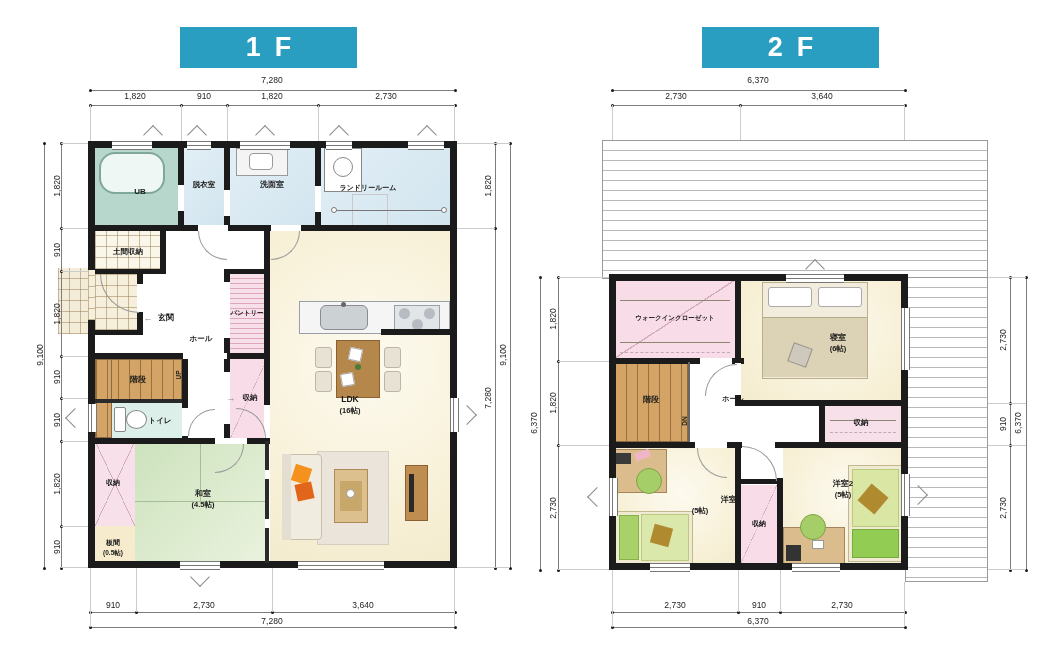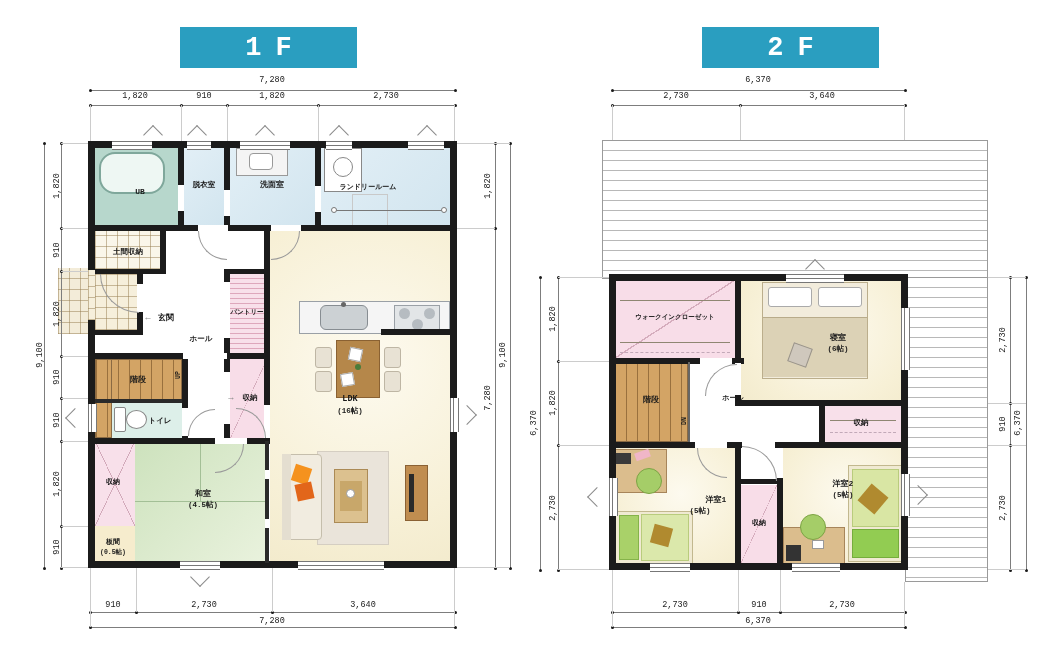--- a/index.html
+++ b/index.html
@@ -1,17 +1,17 @@
 <!DOCTYPE html>
 <html><head>
 <meta charset="utf-8">
 <style>
   html,body{margin:0;padding:0;background:#fff}
   .canvas{position:relative;width:1040px;height:648px;background:#fff;overflow:hidden;
-          font-family:Liberation Mono, monospace}
+          font-family:Liberation Sans, sans-serif}
   .ftitle{position:absolute;background:#2a9ec0;color:#fff;font-weight:bold;font-size:27px;
           letter-spacing:14px;display:flex;align-items:center;justify-content:center;padding-left:14px}
   .w{position:absolute;background:#1b1b1b}
   .w2{position:absolute;background:#2a2a2a}
   .gap{position:absolute;background:#fff}
   .room{position:absolute}
   .lab{position:absolute;transform:translate(-50%,-50%);font-size:8px;font-weight:bold;color:#1a1a1a;
        white-space:nowrap;line-height:1.1;text-align:center}
   .labv{position:absolute;transform:translate(-50%,-50%) rotate(-90deg);font-size:6.5px;font-weight:bold;color:#1a1a1a;white-space:nowrap}
   .dimt{position:absolute;transform:translate(-50%,-50%);font-size:8.5px;color:#222;white-space:nowrap}
@@ -364,21 +364,21 @@
     </div>
 
     <div>
       <span class="lab" style="left:675px;top:318px;font-size:6.5px">ウォークインクローゼット</span>
       <span class="lab" style="left:838px;top:338px">寝室</span>
       <span class="lab" style="left:838px;top:349px;font-size:7.5px">(6帖)</span>
       <span class="lab" style="left:651px;top:400px">階段</span>
       <span class="labv" style="left:684px;top:421px">DN</span>
       <span class="lab" style="left:733px;top:399px;font-size:7px">ホール</span>
       <span class="lab" style="left:861px;top:423px;font-size:7.5px">収納</span>
-      <span class="lab" style="left:716px;top:500px">洋室1</span>
+      <span class="lab" style="left:731px;top:500px">洋室1</span>
       <span class="lab" style="left:700px;top:511px;font-size:7.5px">(5帖)</span>
       <span class="lab" style="left:759px;top:524px;font-size:7px">収納</span>
       <span class="lab" style="left:843px;top:484px">洋室2</span>
       <span class="lab" style="left:843px;top:495px;font-size:7.5px">(5帖)</span>
     </div>
 
     <div>
       <span class="dimt" style="left:758px;top:80px">6,370</span>
       <div class="dl" style="left:612px;top:90px;width:293px;height:1px"></div>
       <div class="dots" style="left:610.5px;top:88.5px;box-shadow:293px 0 0 #1a1a1a"></div>

